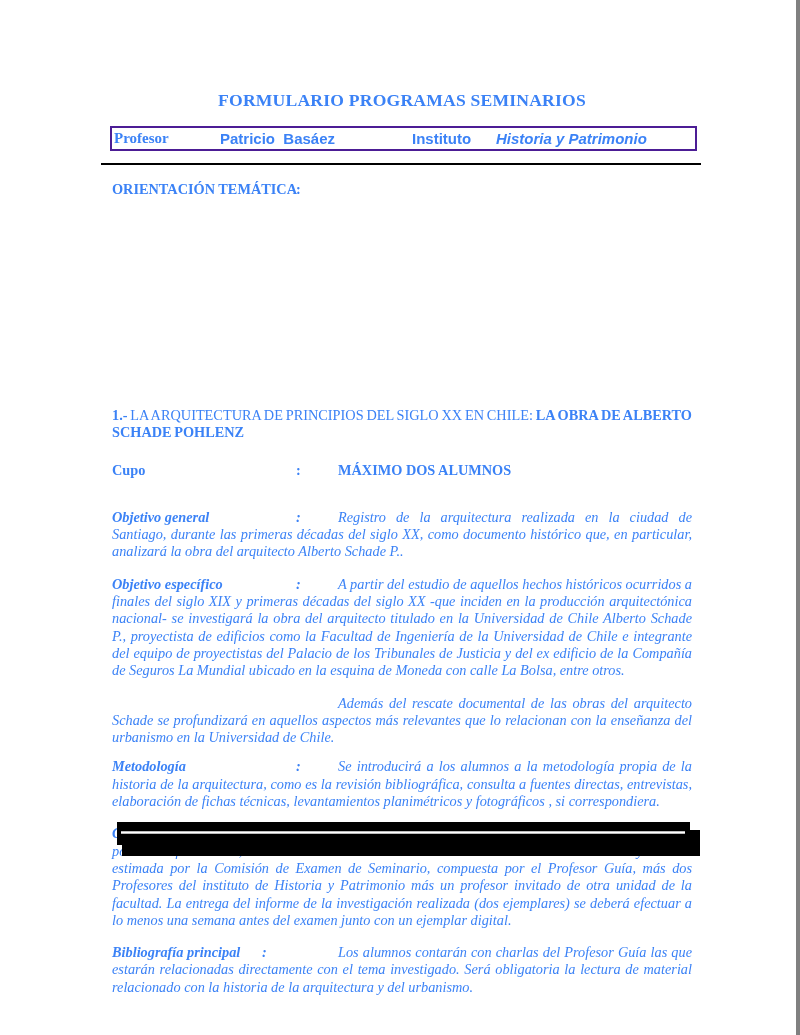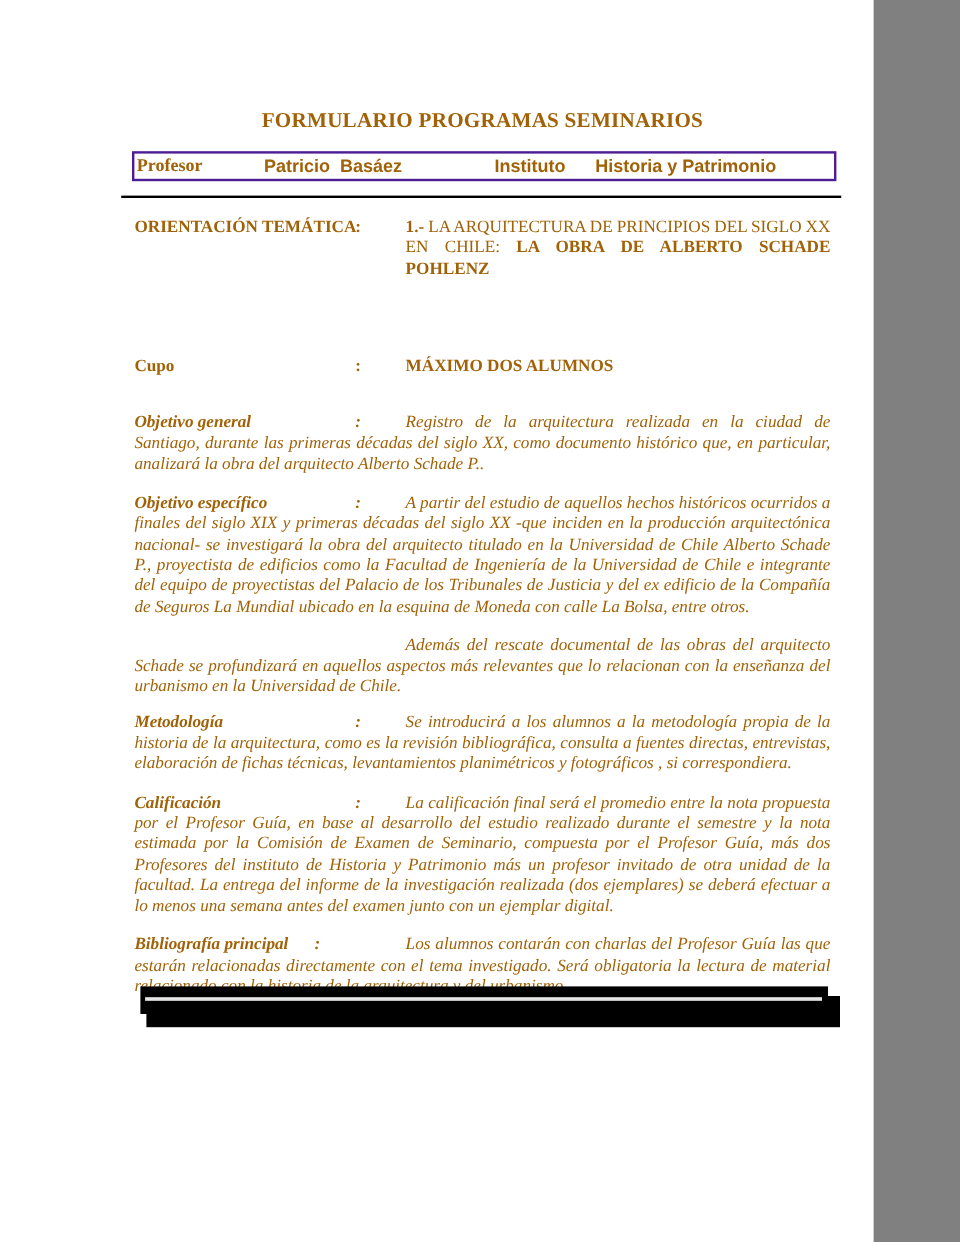--- a/index.html
+++ b/index.html
@@ -1,23 +1,23 @@
 <!DOCTYPE html>
 <html><head>
 <meta charset="utf-8">
 <style>
   * { margin: 0; padding: 0; box-sizing: border-box; }
   html, body { background: #808080; }
   body { width: 800px; }
   .page {
     position: relative;
-    width: 728px;
+    width: 796px;
     height: 1035px;
     background: #ffffff;
-    color: #a16207;
+    color: #3b82f6;
     font-family: "Liberation Serif", serif;
     font-size: 14.3px;
     line-height: 17.3px;
     overflow: hidden;
   }
   .content {
     position: absolute;
     left: 112px;
     top: 0;
     width: 580px;
@@ -45,21 +45,21 @@
     top: 50%;
     transform: translateY(-50%);
     font-weight: bold;
     font-size: 15px;
     white-space: pre;
   }
   .hb-serif { font-family: "Liberation Serif", serif; left: 2px; }
   .hb-sans  { font-family: "Liberation Sans", sans-serif; }
   .hb-patricio  { left: 108px; text-align: center; }
   .hb-instituto { left: 300px; }
-  .hb-historia  { left: 384px; }
+  .hb-historia  { left: 384px; font-style: italic; }
   .rule {
     margin-left: -11px;
     margin-top: 12px;
     width: 600px;
     height: 2px;
     background: #000000;
   }
   .section { margin-top: 15px; }
   .row { display: flex; }
   .row .label-col { flex: 0 0 226px; white-space: nowrap; }
@@ -72,21 +72,21 @@
     white-space: nowrap;
   }
   .colon {
     display: inline-block;
     width: 42px;
     font-weight: bold;
     vertical-align: top;
   }
   .para { text-align: justify; font-style: italic; }
   .b { font-weight: bold; }
-  .sec-orientacion { margin-top: 16px; margin-bottom: 64px; }
+  .sec-orientacion { margin-top: 16px; margin-bottom: 20px; flex-direction: column; }
   .sec-cupo        { margin-bottom: 30px; }
   .sec-objgen      { margin-bottom: 12px; }
   .sec-objesp      { margin-bottom: 15px; }
   .para-ademas     { text-indent: 226px; margin-bottom: 12px; }
   .sec-metodologia { margin-bottom: 12px; margin-top: 12px; }
   .sec-calificacion{ margin-bottom: 12px; }
   .sec-bibliografia{ margin-bottom: 0; }
   .deco-bar {
     position: absolute;
     left: 112px;

